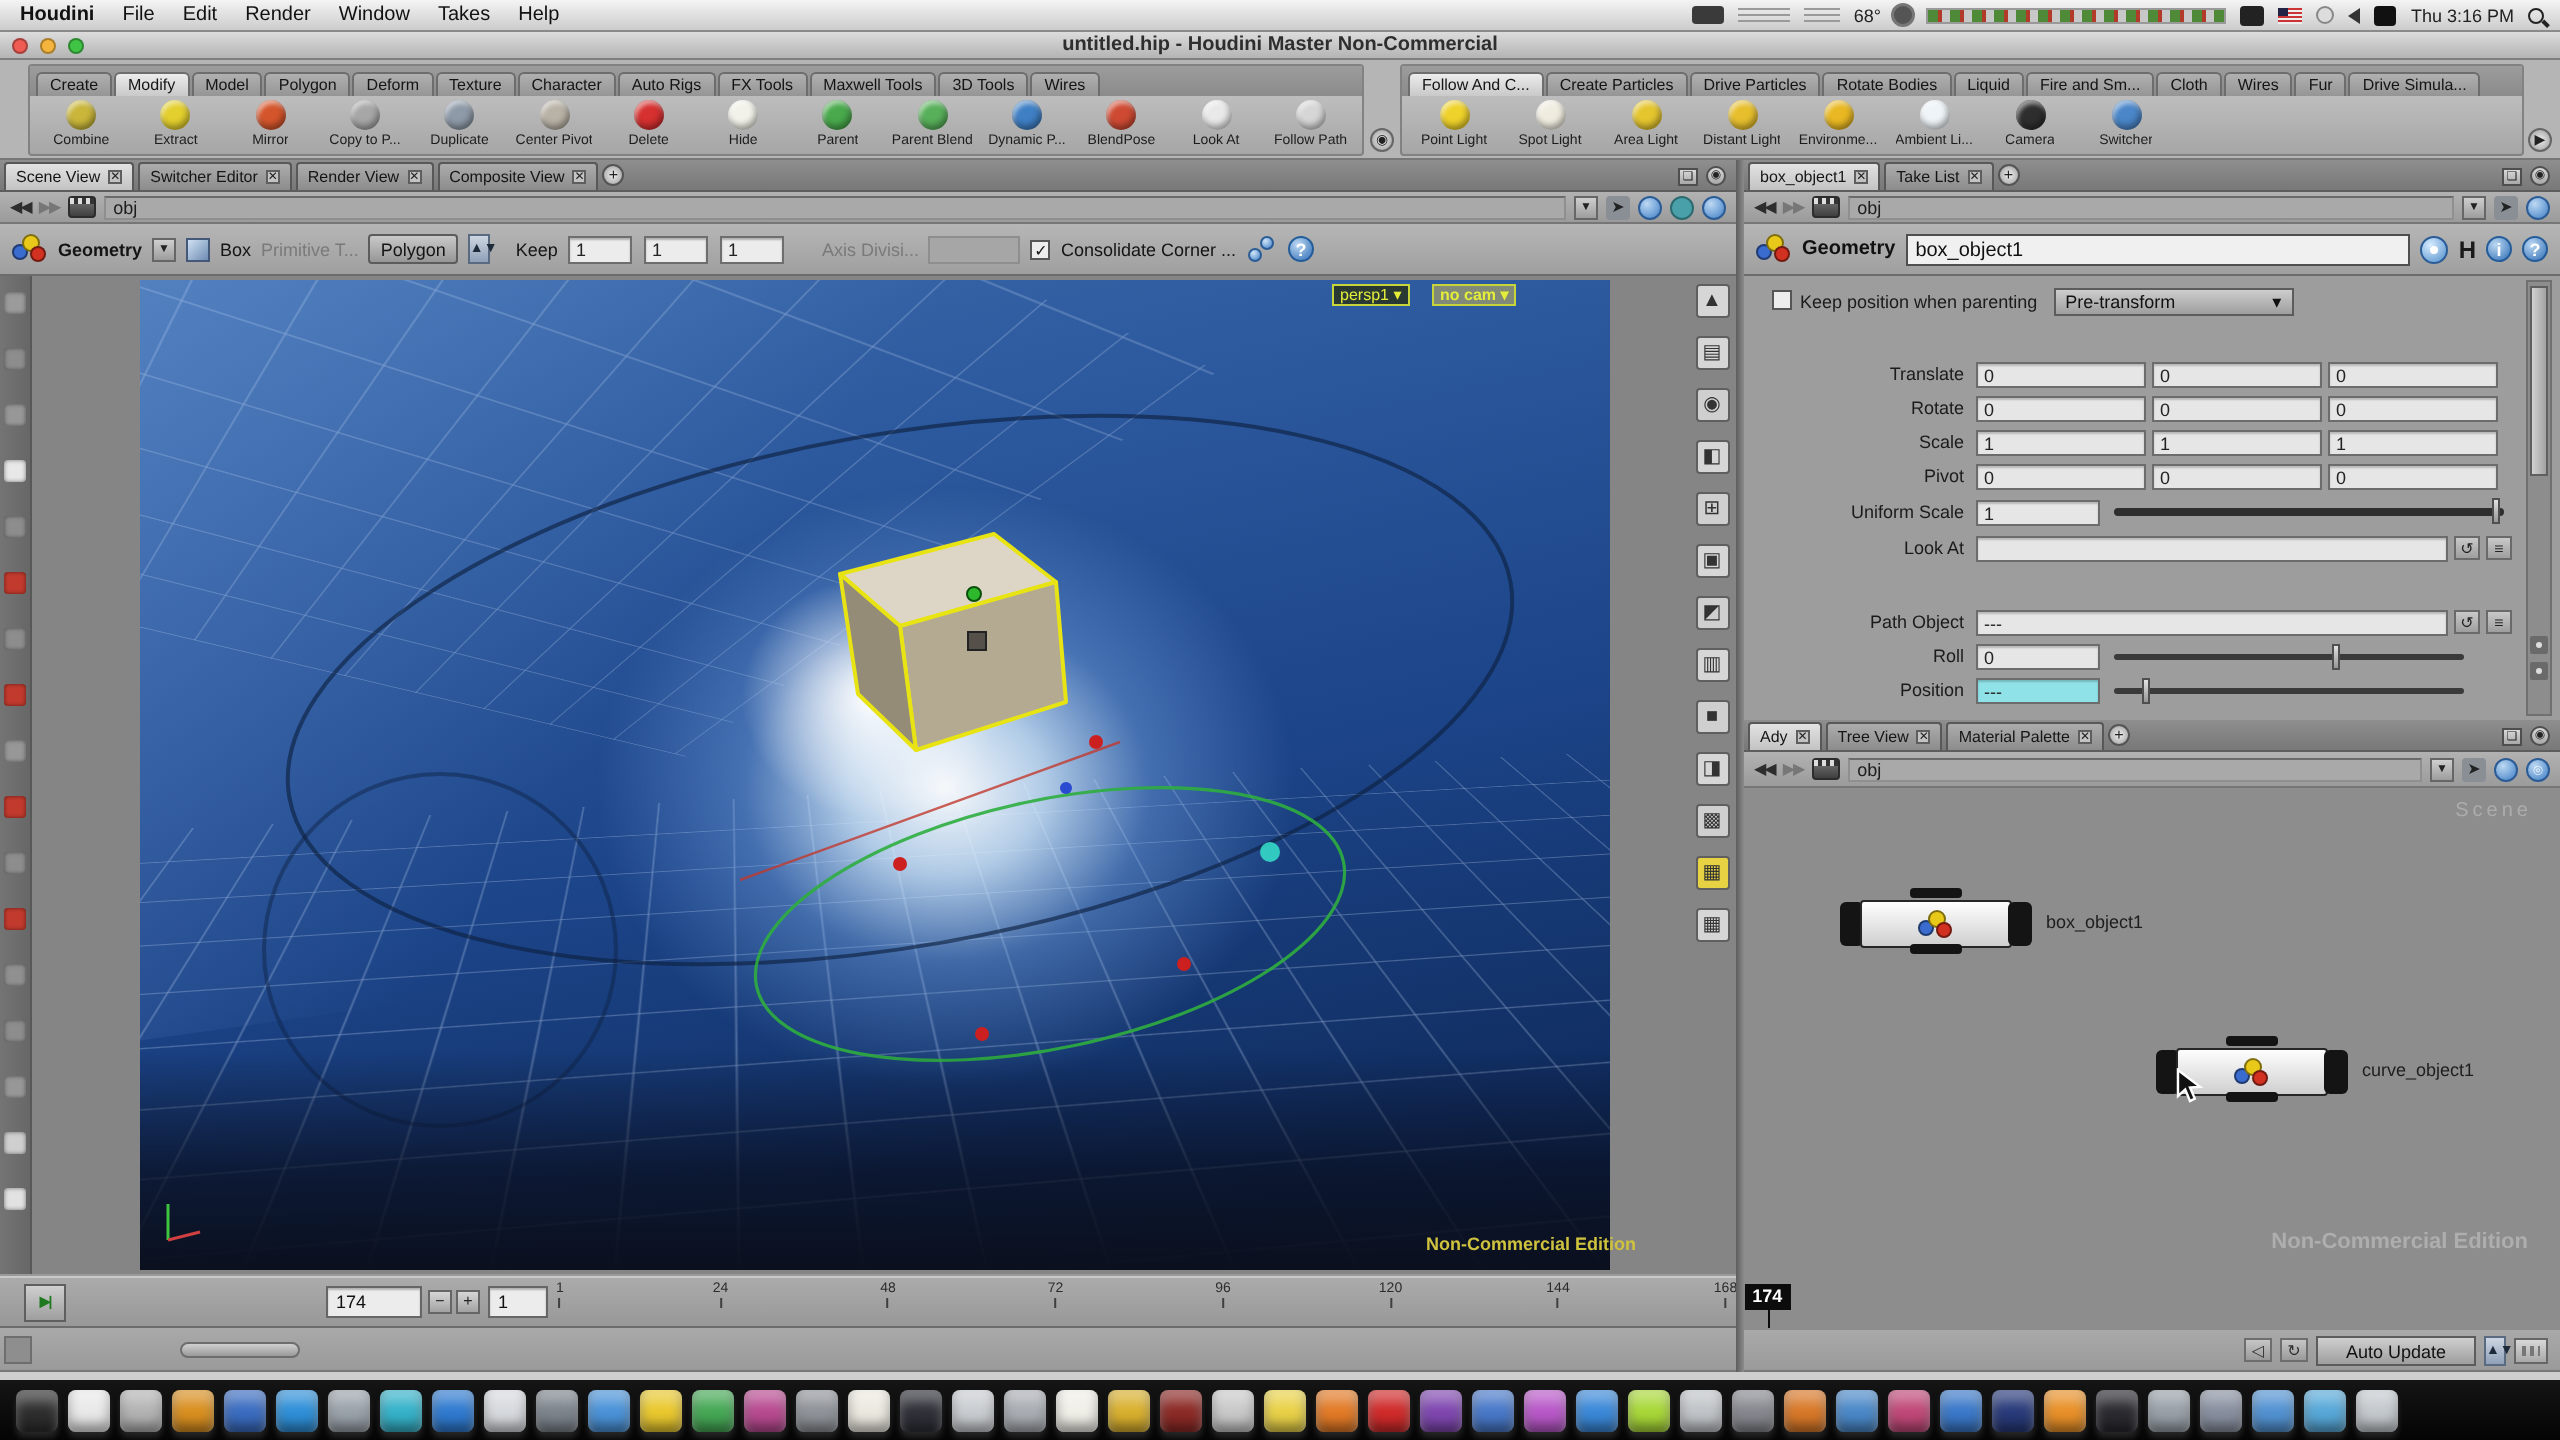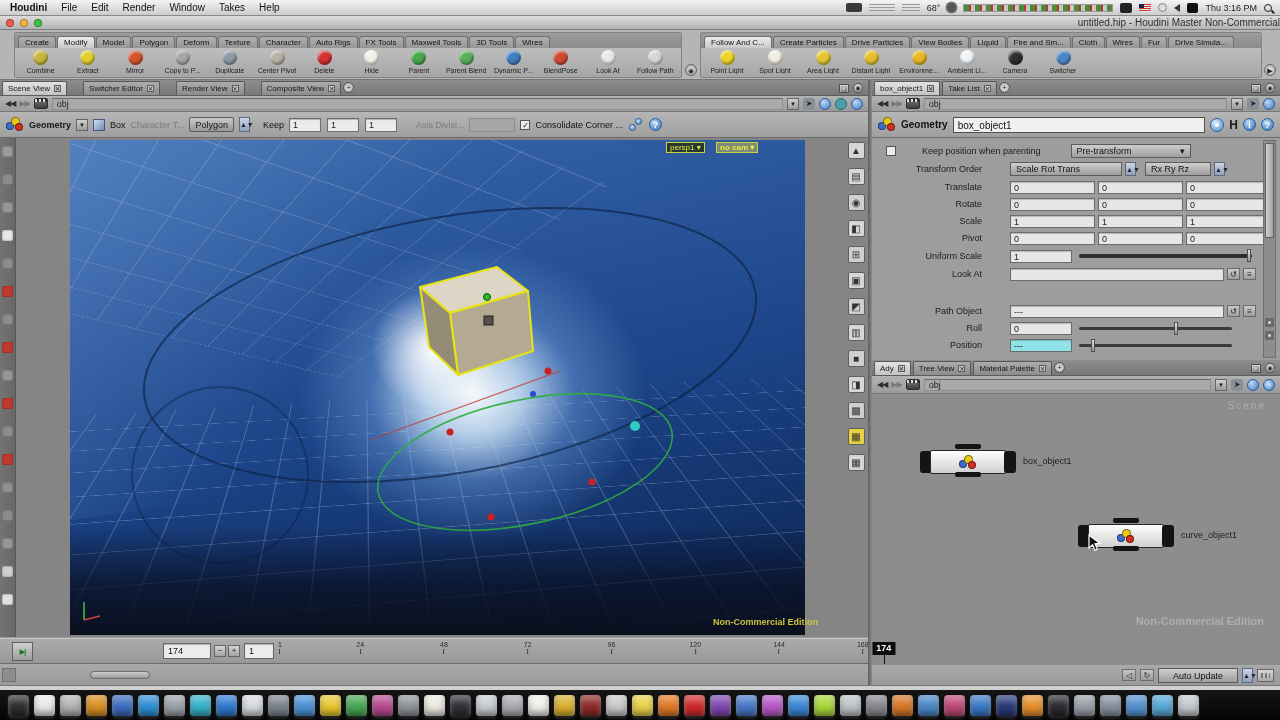--- a/index.html
+++ b/index.html
@@ -23,21 +23,21 @@
   .mb-circ{width:9px;height:9px;border-radius:50%;border:1.5px solid #888;background:#ddd;}
   .mb-snd{width:0;height:0;border-top:4px solid transparent;border-bottom:4px solid transparent;border-right:6px solid #333;}
   .mb-chip{width:11px;height:10px;background:#111;border-radius:2px;}
   .mb-spot{width:8px;height:8px;border:1.5px solid #222;border-radius:50%;position:relative;}
   .mb-spot:after{content:"";position:absolute;left:6px;top:6px;width:4px;height:1.5px;background:#222;transform:rotate(45deg);}
 
   
   .titlebar{position:absolute;left:0;top:16px;width:1280px;height:14px;background:linear-gradient(#dcdcdc,#b4b4b4);border-bottom:1px solid #7e7e7e;display:flex;align-items:center;}
   .tl{width:8px;height:8px;border-radius:50%;margin-left:6px;border:1px solid rgba(0,0,0,.3);}
   .tl.red{background:#ee5c54;}.tl.yel{background:#f5b53d;}.tl.grn{background:#3fc445;}
-  .wtitle{position:absolute;left:0;right:0;text-align:right;font-size:10px;color:#2e2e2e;}
+  .wtitle{position:absolute;left:0;right:0;text-align:center;font-size:10px;color:#2e2e2e;font-weight:bold;}
 
   
   .shelfbar{position:absolute;left:0;top:30px;width:1280px;height:50px;background:#b5b5b5;border-bottom:1px solid #777;}
   .shelf{position:absolute;top:2px;height:46px;border:1px solid #828282;border-radius:2px;background:linear-gradient(#c9c9c9,#a6a6a6);overflow:hidden;}
   .shelf.sl{left:14px;width:668px;}
   .shelf.sr{left:700px;width:562px;}
   .stabs{height:15px;display:flex;align-items:flex-end;gap:1px;padding-left:3px;background:linear-gradient(#9c9c9c,#8b8b8b);}
   .stab{font-size:8px;padding:1px 6px 1px;background:linear-gradient(#b0b0b0,#959595);border:1px solid #6d6d6d;border-bottom:none;border-radius:3px 3px 0 0;color:#141414;white-space:nowrap;}
   .stab.active{background:linear-gradient(#ececec,#c9c9c9);}
   .stools{display:flex;padding:2px 3px 0;gap:2px;}
@@ -140,21 +140,21 @@
   .pane-div{position:absolute;left:868px;top:80px;width:4px;height:606px;background:linear-gradient(90deg,#5c5c5c,#8c8c8c);}
   .rp-tabs{left:872px;top:80px;width:408px;}
   .rp-path{left:872px;top:96px;width:408px;}
   .rp-header{position:absolute;left:872px;top:112px;width:408px;height:26px;background:linear-gradient(#b6b6b6,#9f9f9f);border-bottom:1px solid #6b6b6b;display:flex;align-items:center;gap:5px;padding:0 6px;font-size:10px;color:#111;}
   .namefield{flex:1;height:16px;background:#f0f0f0;border:1px solid #4f4f4f;font-size:10px;padding:0 4px;line-height:15px;color:#111;}
   .hico{font-weight:bold;font-size:12px;color:#1a1a1a;}
   .targico{width:14px;height:14px;border-radius:50%;background:radial-gradient(circle at 35% 30%,#d8ecff,#4f8ecb);border:1px solid #2c5c96;position:relative;}
   .targico:after{content:"";position:absolute;left:4px;top:4px;width:4px;height:4px;border-radius:50%;background:#fff;}
 
   .params{position:absolute;left:872px;top:138px;width:408px;height:222px;background:#9d9d9d;}
-  .prow{position:absolute;left:0;width:388px;height:16px;display:flex;align-items:center;gap:22px;}
+  .prow{position:absolute;left:0;width:388px;height:16px;display:flex;align-items:center;}
   .plabel{width:116px;text-align:right;font-size:9px;color:#1b1b1b;padding-right:6px;flex:none;}
   .pflex{display:flex;gap:3px;flex:1;align-items:center;padding-right:4px;}
   .pfield{height:13px;background:#e6e6e6;border:1px solid #6c6c6c;box-shadow:inset 0 1px 1px rgba(0,0,0,.2);font-size:9px;padding:0 3px;line-height:12px;color:#222;}
   .pfield.third{width:85px;}
   .pfield.small{width:62px;}
   .pfield.long{flex:1;}
   .pfield.cyan{background:#8fe3e8;}
   .dd9{height:14px;background:linear-gradient(#cdcdcd,#9e9e9e);border:1px solid #5c5c5c;font-size:9px;padding:0 5px;display:flex;align-items:center;gap:6px;color:#111;}
   .spin9{width:11px;height:14px;background:linear-gradient(#cdd6e2,#8fa0b8);border:1px solid #5a6a80;font-size:7px;text-align:center;line-height:13px;color:#1d2a3a;flex:none;}
   .slider{position:relative;height:3px;background:#3a3a3a;border-radius:2px;flex:1;align-self:center;margin:0 4px;}
@@ -314,21 +314,21 @@
           </div>
         </div>
     </div>
     <div class="shelfnav">◉</div>
     <div class="shelf sr">
       <div class="stabs">
 
       <div class="stab active">Follow And C...</div>
           <div class="stab">Create Particles</div>
           <div class="stab">Drive Particles</div>
-          <div class="stab">View Bodies</div>
+          <div class="stab">Rotate Bodies</div>
           <div class="stab">Liquid</div>
           <div class="stab">Fire and Sm...</div>
           <div class="stab">Cloth</div>
           <div class="stab">Wires</div>
           <div class="stab">Fur</div>
           <div class="stab">Drive Simula...</div>
         </div>
       <div class="stools">
 
       <div class="tool">
@@ -362,21 +362,21 @@
           <div class="tool">
             <div class="ticon" style="background: rgb(74, 134, 200);"></div>
             <span class="tlabel">Switcher</span>
           </div>
         </div>
     </div>
     <div class="shelfnav r2">▶</div>
   </div>
 
   <div class="tabrow lp-tabs">
-    <div style="display:flex;gap:16px;align-items:flex-end;">
+    <div style="display:flex;gap:2px;align-items:flex-end;">
 
     <div class="ptab active">
           <span>Scene View</span>
           <span class="xbox">✕</span>
         </div>
         <div class="ptab">
           <span>Switcher Editor</span>
           <span class="xbox">✕</span>
         </div>
         <div class="ptab">
@@ -410,21 +410,21 @@
   <div class="vtool">
     <div class="nicon">
         <i class="b"></i>
         <i class="y"></i>
         <i class="r"></i>
       </div>
     <span class="ctxname">Geometry</span>
     <div class="ddmini">▼</div>
     <div class="boxico"></div>
     <span>Box</span>
-    <span class="gray">Character T...</span>
+    <span class="gray">Primitive T...</span>
     <div class="dd">
       <span>Polygon</span>
     </div>
     <div class="spin">▲▼</div>
     <span style="margin-left:8px;">Keep</span>
     <div style="display:flex;gap:6px;">
 
     <div class="vfield">1</div>
         <div class="vfield">1</div>
         <div class="vfield">1</div>
@@ -606,33 +606,20 @@
     <div class="helpico">?</div>
   </div>
 
   <div class="params">
     <div class="prow" style="top:5px;">
       <div style="width:24px;text-align:right;"><div class="cb" style="display:inline-block;"></div></div>
       <span style="font-size:9px;color:#1b1b1b;padding-left:4px;">Keep position when parenting</span>
       <div class="dd9" style="margin-left:8px;width:120px;justify-content:space-between;">
         <span>Pre-transform</span>
           <span>▾</span>
-      </div>
-    </div>
-    <div class="prow" style="top:23px;">
-      <div class="plabel">Transform Order</div>
-      <div class="pflex">
-        <div class="dd9" style="width:112px;">
-            <span>Scale Rot Trans</span>
-          </div>
-        <div class="spin9">▲▼</div>
-        <div class="dd9" style="width:66px;margin-left:6px;">
-            <span>Rx Ry Rz</span>
-          </div>
-        <div class="spin9">▲▼</div>
       </div>
     </div>
     <div class="prow" style="top:41px;">
       <div class="plabel">Translate</div>
       <div class="pflex">
           <div class="pfield third">0</div>
           <div class="pfield third">0</div>
           <div class="pfield third">0</div>
         </div>
     </div>

